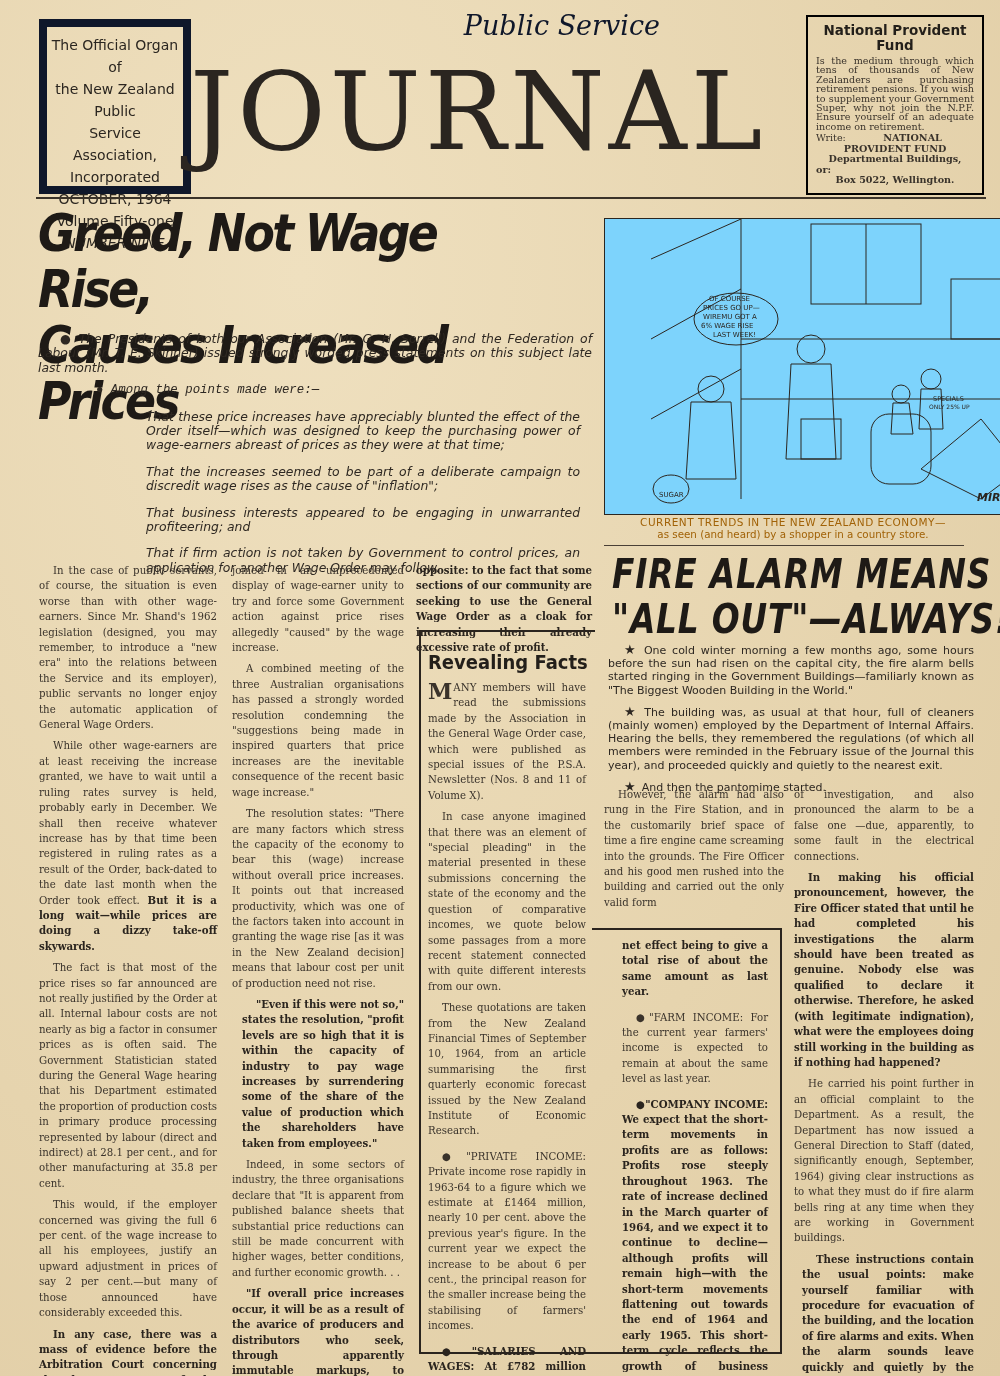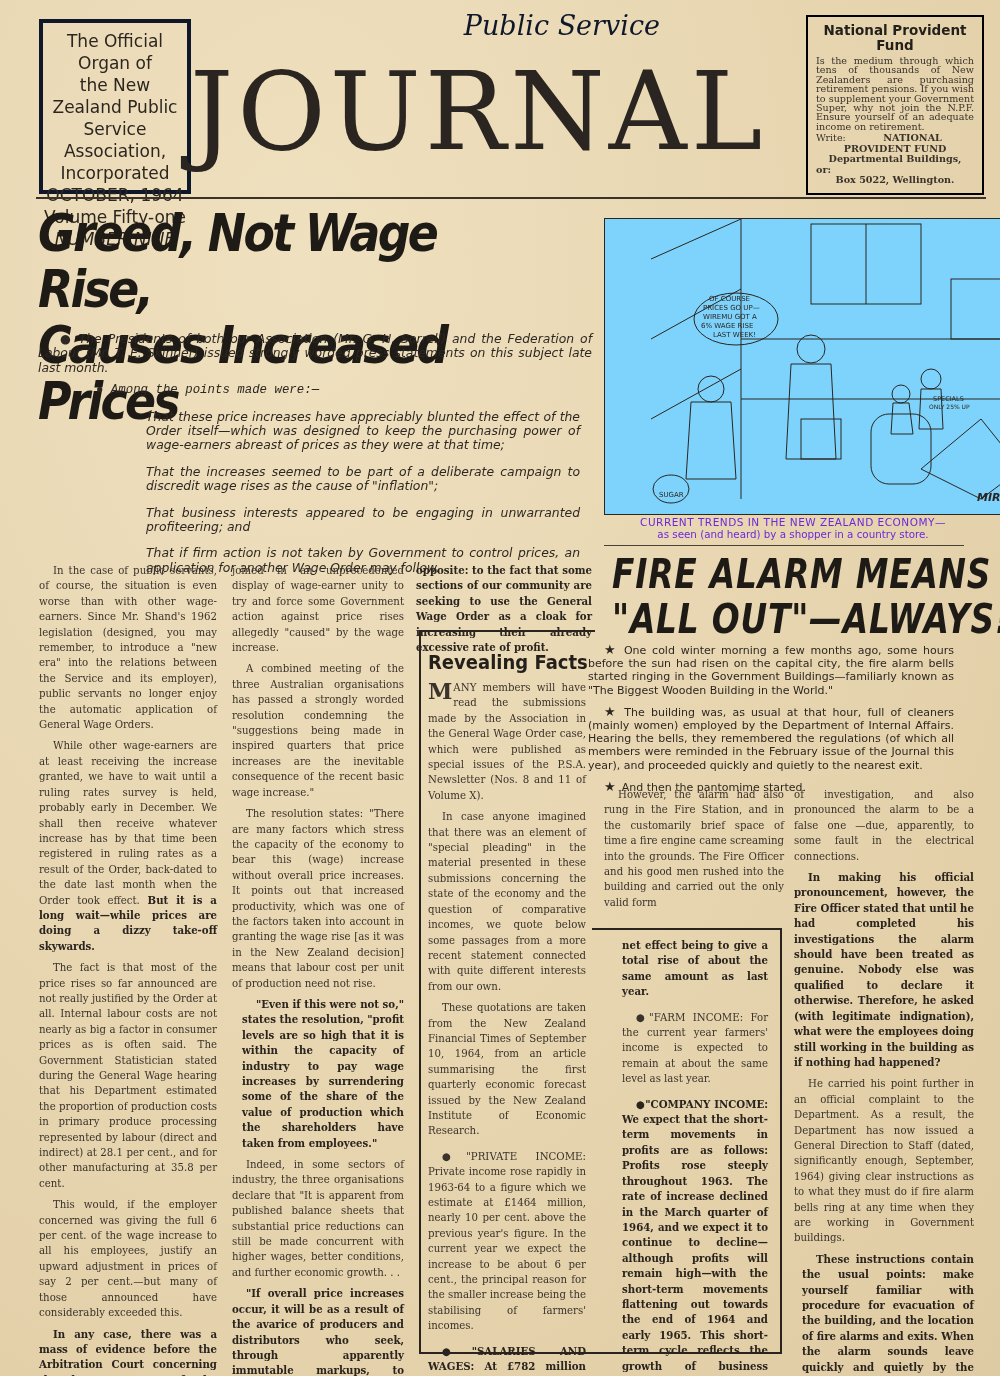--- a/index.html
+++ b/index.html
@@ -8,47 +8,47 @@
     background:#e9d8b4;
     background-image: radial-gradient(ellipse at 30% 20%, #efe0bf 0%, #e6d4ae 60%, #dfcba3 100%);
     color:#2a2520;
     font-family:"DejaVu Serif", serif;
   }
   .abs { position:absolute; }
   .serif-body { font-family:"DejaVu Serif", serif; font-size:10.2px; line-height:15.4px; text-align:justify; color:#3a332b; }
   .serif-body p { margin:0 0 6px 0; text-indent:14px; }
   .bold { font-weight:bold; color:#2a241e; }
   
-  .org-box { left:39px; top:19px; width:152px; height:175px; border:4px solid #0f172a; box-sizing:border-box;
-    font-family:"DejaVu Sans", sans-serif; font-size:17px; text-align:center; line-height:22px; padding-top:7px; color:#2b2620; }
+  .org-box { left:39px; top:19px; width:152px; height:175px; border:8px solid #0f172a; box-sizing:border-box;
+    font-family:"DejaVu Sans", sans-serif; font-size:14px; text-align:center; line-height:22px; padding-top:7px; color:#2b2620; }
   .org-box .num { font-style:italic; }
   .ps-title { left:360px; top:10px; width:300px; font-family:"DejaVu Serif", serif; font-style:italic; font-size:27px; text-align:right; color:#0f172a; }
   .journal { left:190px; top:54px; width:580px; font-family:"DejaVu Serif", serif; font-size:108px; letter-spacing:4px; color:#2a2520; line-height:115px; }
   .npf-box { left:806px; top:15px; width:178px; height:180px; border:2px solid #000000; box-sizing:border-box; padding:6px 8px;
     font-family:"DejaVu Serif", serif; font-size:9.6px; line-height:9.6px; color:#3a332b; }
   .npf-title { font-family:"DejaVu Sans", sans-serif; font-weight:bold; font-size:13.5px; text-align:center; line-height:15px; color:#231f1a; margin-bottom:3px; }
   .npf-body { text-align:justify; line-height:9.4px; }
   .npf-addr { font-weight:bold; line-height:10.5px; }
   .rule-top { left:36px; top:197px; width:950px; height:2px; background:#3b3329; }
   
   .headline { left:38px; top:205px; width:560px; font-family:"DejaVu Sans", sans-serif; font-weight:bold; font-style:italic;
     font-size:52px; line-height:56px; letter-spacing:-3px; color:#1e1a16; transform:scaleX(0.88); transform-origin:left top; }
   .deck { left:38px; top:332px; width:554px; font-family:"DejaVu Sans", sans-serif; font-style:italic; font-size:12.4px; line-height:14.4px; color:#2e2822; text-align:justify; }
   .deck .bul { text-indent:22px; margin:0; }
   .deck .indent { padding-left:58px; margin:0;font-family:Liberation Mono, monospace; }
   .deck .pt { padding-left:96px; margin:12px; }
   
   .cartoon { left:604px; top:218px; width:378px; height:295px; border:1.5px solid #2b2620; background:#7dd3fc; overflow:hidden;padding-left:46px; }
-  .caption { left:604px; top:516px; width:378px; font-family:"DejaVu Sans", sans-serif; text-align:center; color:#6d28d9; }
+  .caption { left:604px; top:516px; width:378px; font-family:"DejaVu Sans", sans-serif; text-align:center; color:#a16207; }
   .caption .c1 { font-size:10.5px; letter-spacing:0.5px; }
   .caption .c2 { font-size:10.3px; }
   .rule-mid { left:604px; top:545px; width:360px; height:1px; background:#4a4036; }
   .fire-head { left:612px; top:552px; width:360px; font-family:"DejaVu Sans", sans-serif; font-weight:bold; font-style:italic;
     font-size:40px; line-height:45px; letter-spacing:1px; color:#1e1a16; transform:scaleX(0.82); transform-origin:left top; white-space:nowrap; }
-  .fire-intro { left:588px; top:643px; width:366px; font-family:"DejaVu Sans", sans-serif; font-size:11px; line-height:13.2px; color:#2e2822; text-align:justify; }
+  .fire-intro { left:608px; top:643px; width:366px; font-family:"DejaVu Sans", sans-serif; font-size:11px; line-height:13.2px; color:#2e2822; text-align:justify; }
   .fire-intro p { margin:0 0 8px 0; }
   .star { font-size:13px; padding-left:16px; padding-right:6px; }
   
   .col1 { left:39px; top:563px; width:178px; }
   .col2 { left:232px; top:563px; width:172px; }
   .col3-top { left:416px; top:563px; width:176px; }
   .facts-box { left:419px; top:630px; width:176px; height:724px; border:2px solid #2a241e; box-sizing:border-box; border-right:none; }
   .facts-inner { left:428px; top:650px; width:158px; }
   .facts-title { font-family:"DejaVu Sans", sans-serif; font-weight:bold; font-size:20px; line-height:24px; color:#231f1a; margin:0 0 6px 0; text-align:left; transform:scaleX(0.9); transform-origin:left; white-space:nowrap; }
   .dropcap { float:left; font-size:22px; line-height:18px; font-weight:bold; margin-right:1px; margin-top:2px; }

